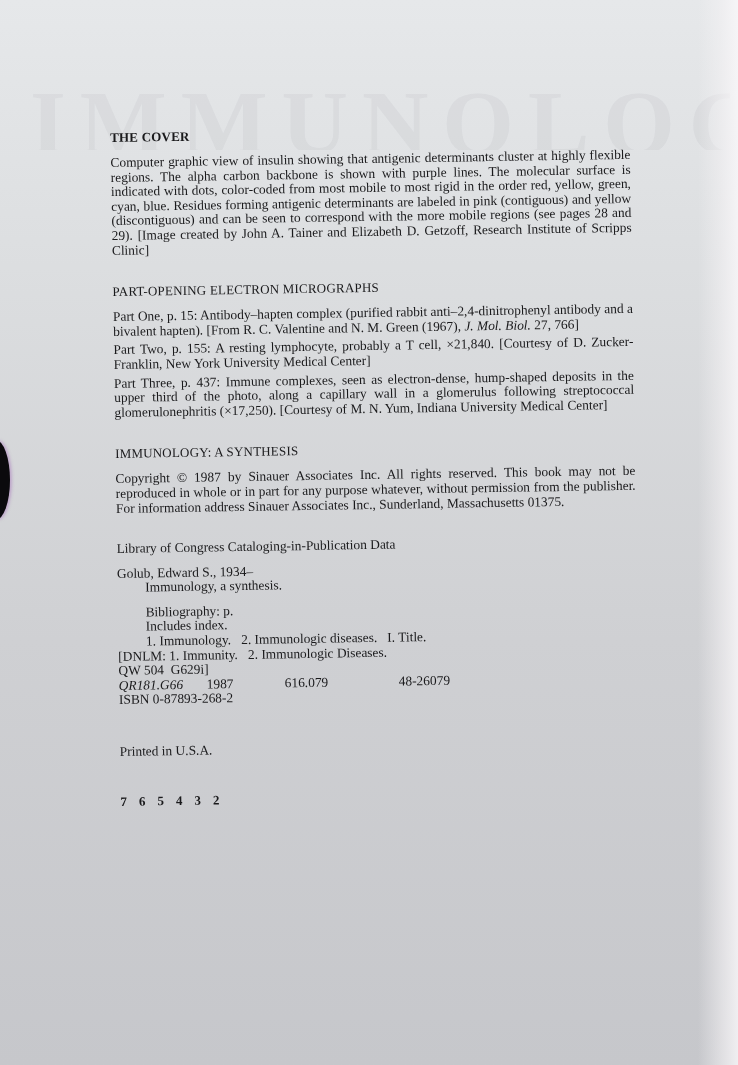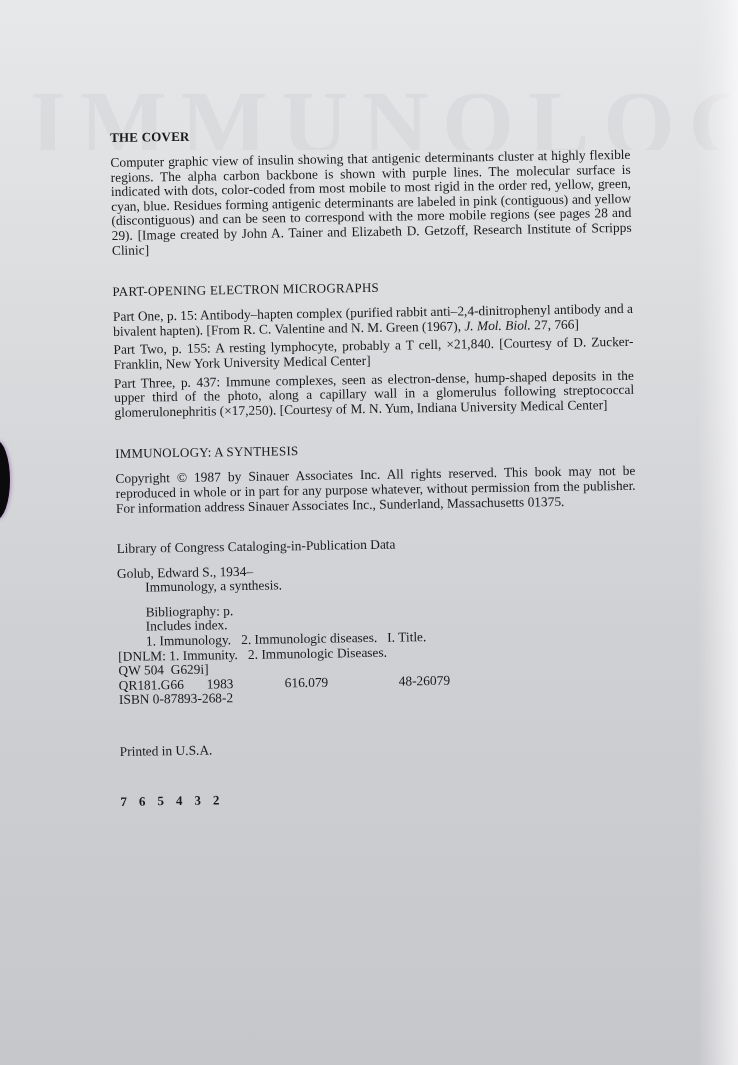--- a/index.html
+++ b/index.html
@@ -30,21 +30,21 @@
     .heading { font-size: 13px; letter-spacing: 0.2px; margin: 0 0 10px 0; }
     .heading.bold { font-weight: bold; }
     .para { font-size: 13.4px; line-height: 14.6px; text-align: justify; margin: 0 0 4px 0; }
     .section { margin-bottom: 26px; }
     .italic { font-style: italic; }
     .cip { font-size: 13.4px; line-height: 14.6px; }
     .cip .line { white-space: nowrap; }
     .indent { padding-left: 28px; }
     .gap { height: 10px; }
     .callrow span { display: inline-block; }
-    .c1 { width: 88px; } .c2 { width: 78px; } .c3 { width: 114px; }
+    .c1 { width: 88px; font-style: italic; } .c2 { width: 78px; } .c3 { width: 114px; }
     .printed { margin-top: 36px; font-size: 13.4px; }
     .numline { margin-top: 34px; font-size: 13px; font-weight: bold; letter-spacing: 0; }
     .numline span { display: inline-block; margin-right: 12px; }
   </style>
 </head>
 <body>
 
 <div class="showthrough">IMMUNOLOGY</div>
 <div class="right-edge"></div>
 <div class="blob"></div>
@@ -72,21 +72,21 @@
     <div class="line" style="margin-bottom:10px">Library of Congress Cataloging-in-Publication Data</div>
     <div class="line">Golub, Edward S., 1934–</div>
     <div class="line indent">Immunology, a synthesis.</div>
     <div class="gap"></div>
     <div class="line indent">Bibliography: p.</div>
     <div class="line indent">Includes index.</div>
     <div class="line indent" style="white-space:pre">1. Immunology.   2. Immunologic diseases.   I. Title.</div>
     <div class="line" style="white-space:pre">[DNLM: 1. Immunity.   2. Immunologic Diseases.</div>
     <div class="line" style="white-space:pre">QW 504  G629i]</div>
     <div class="line callrow">
-      <span class="c1">QR181.G66</span><span class="c2">1983</span><span class="c3">616.079</span><span>48-26079</span>
+      <span class="c1">QR181.G66</span><span class="c2">1987</span><span class="c3">616.079</span><span>48-26079</span>
     </div>
     <div class="line">ISBN 0-87893-268-2</div>
   </div>
 
   <div class="printed">Printed in U.S.A.</div>
 
   <div class="numline">
     <span>7</span><span>6</span><span>5</span><span>4</span><span>3</span><span>2</span>
   </div>
 </div>

